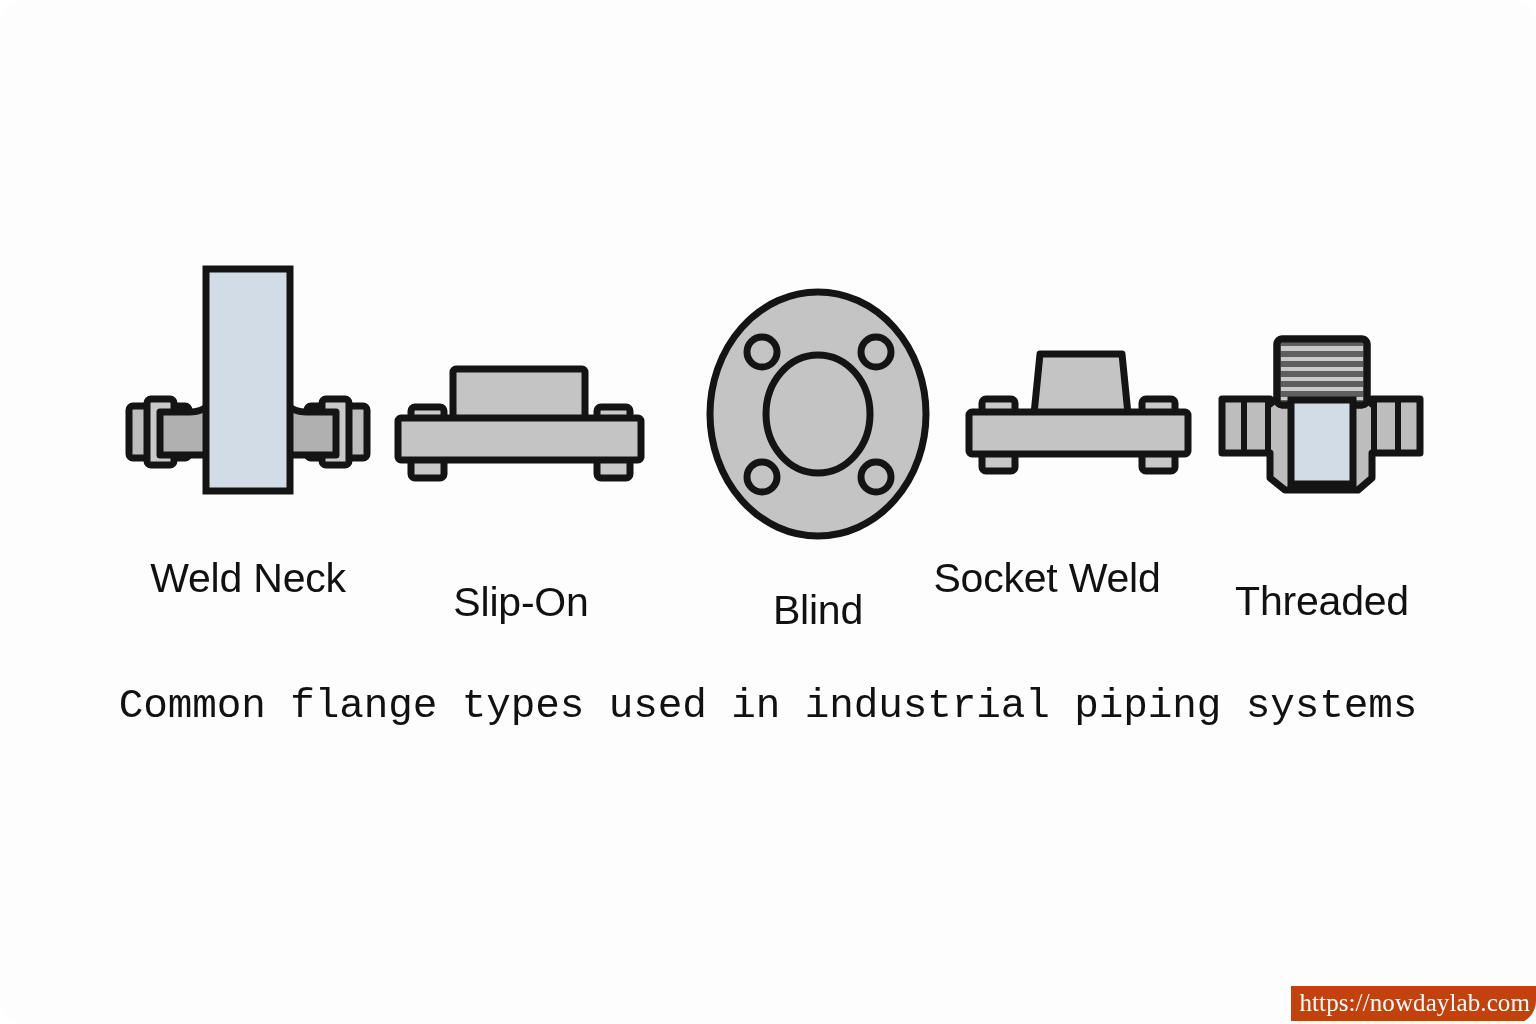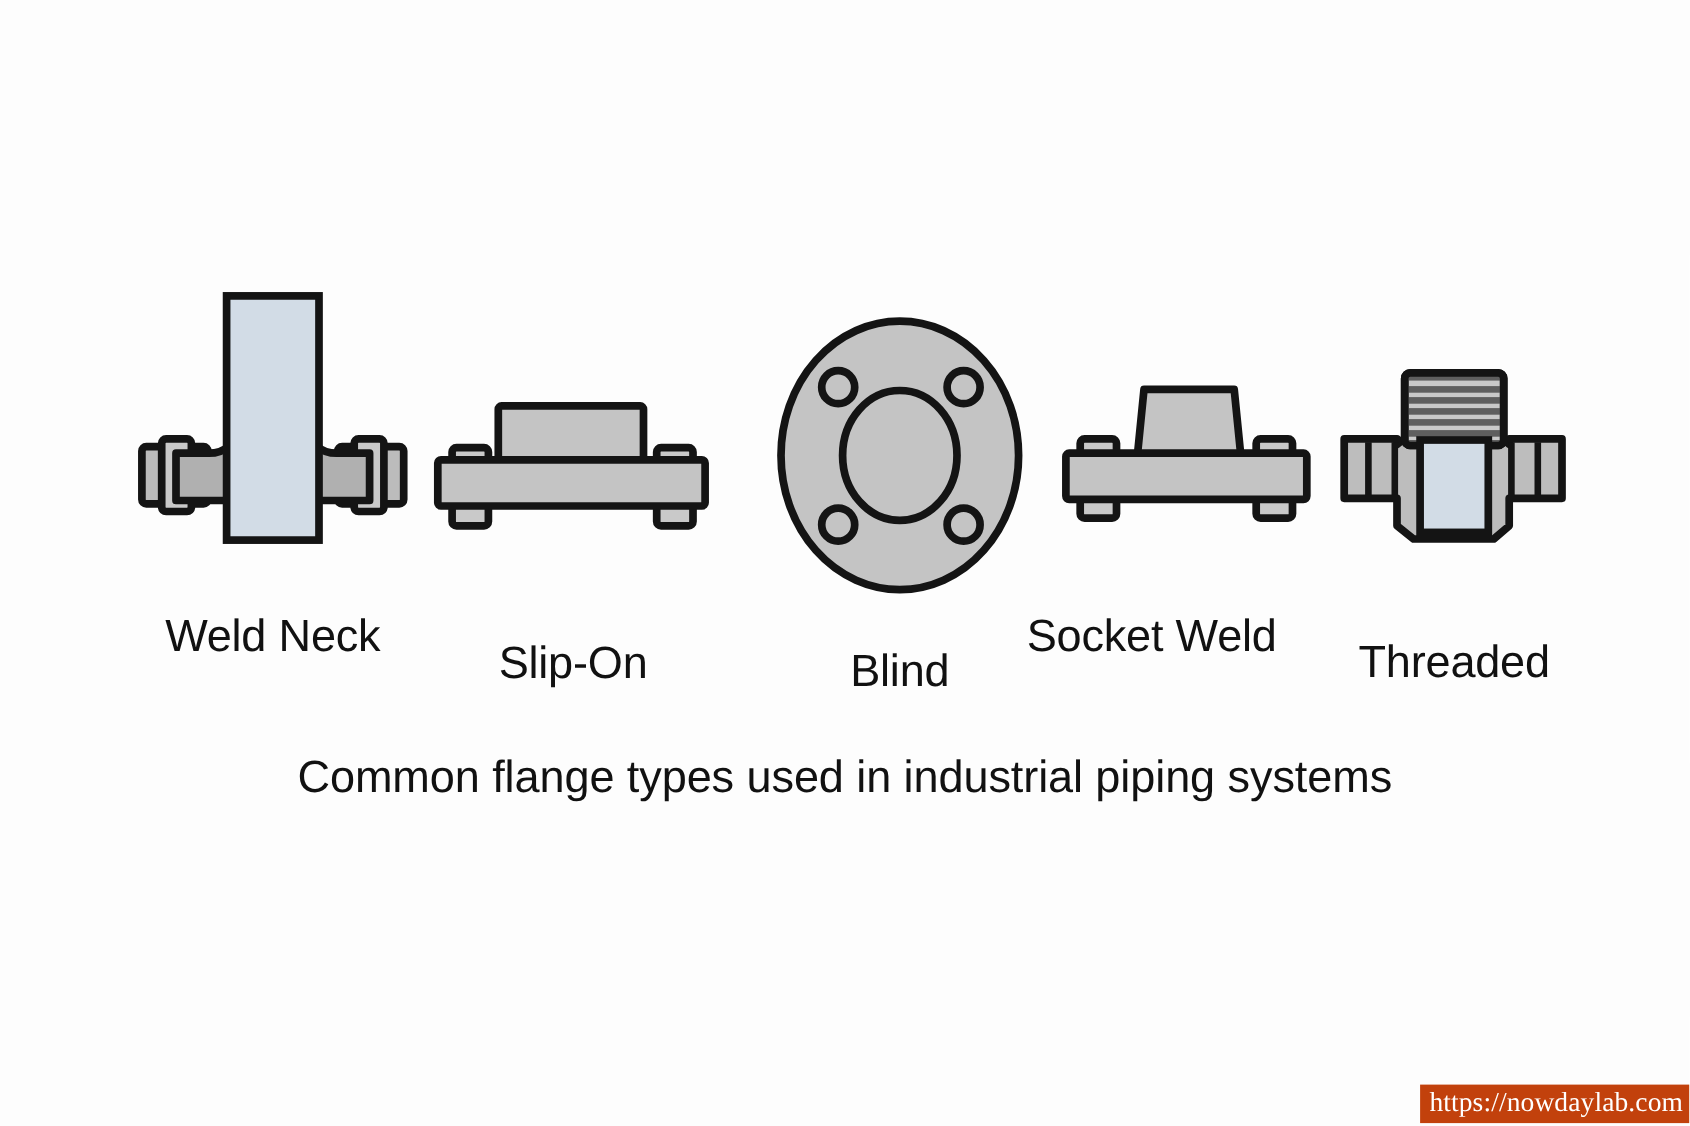--- a/index.html
+++ b/index.html
@@ -7,20 +7,21 @@
     padding: 0;
     background: #ffffff;
   }
   #canvas {
     position: relative;
     width: 1536px;
     height: 1024px;
     background: #fdfdfd;
     overflow: hidden;
     font-family: "Liberation Sans", sans-serif;
+    border-radius: 23px;
   }
   #figure-svg {
     position: absolute;
     left: 0;
     top: 0;
     width: 1536px;
     height: 1024px;
     display: block;
   }
   .flange-label {
@@ -33,21 +34,21 @@
     letter-spacing: -0.2px;
     white-space: nowrap;
     line-height: 1;
   }
   #caption {
     position: absolute;
     left: 0;
     top: 686px;
     width: 1536px;
     text-align: center;
-    font-family: Liberation Sans, sans-serif;
+    font-family: Liberation Mono, monospace;
     font-size: 41px;
     font-weight: 400;
     color: #111111;
     letter-spacing: -0.1px;
     white-space: nowrap;
     line-height: 1;
   }
   #watermark {
     position: absolute;
     right: 0px;

